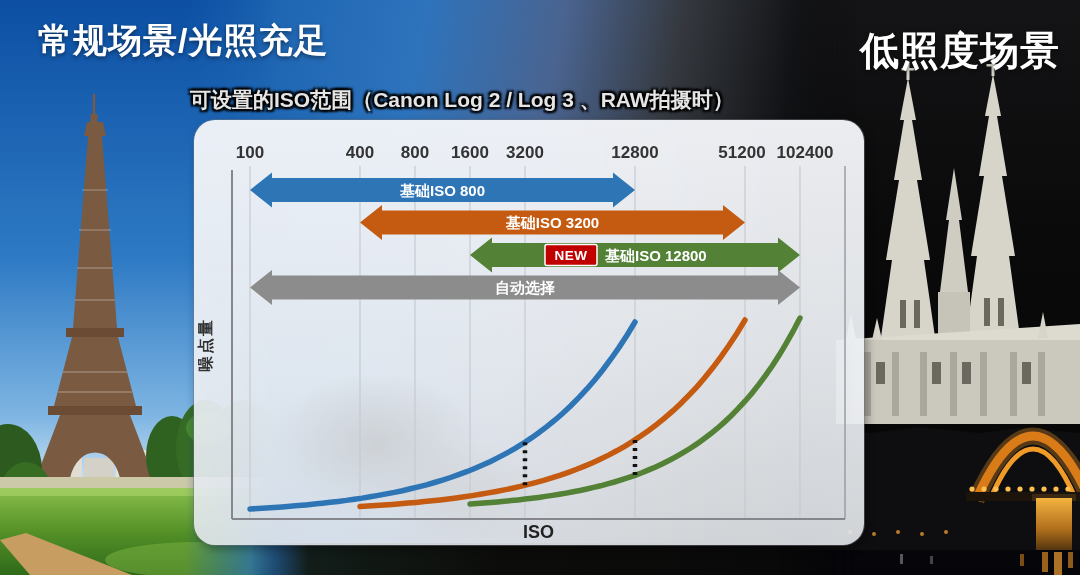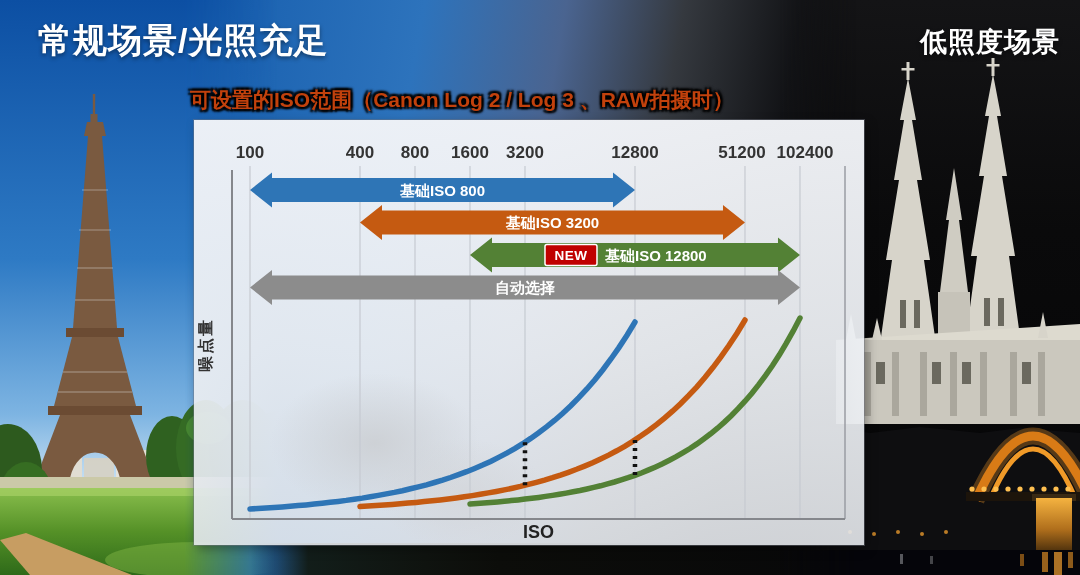--- a/index.html
+++ b/index.html
@@ -28,35 +28,36 @@
     position:absolute;left:250px;right:0;bottom:0;height:32px;z-index:2;
     background:linear-gradient(to right,
       rgba(16,22,12,0) 0%, rgba(16,22,12,.92) 7%,
       #0c0d0a 30%, #080809 70%, #0a0806 100%);
   }
   .heading{
     position:absolute;z-index:5;margin:2px;color:#fff;font-weight:bold;
     text-shadow:0 2px 4px rgba(0,0,0,.45);letter-spacing:1px;white-space:nowrap;
   }
   .heading.left{left:36px;top:16px;font-size:34px;}
-  .heading.right{right:18px;top:22px;font-size:27px;}
+  .heading.right{right:18px;top:22px;font-size:39px;}
   .chart-title{
     position:absolute;left:190px;top:86px;z-index:5;
-    color:#c2410c;font-size:21px;font-weight:bold;white-space:nowrap;
+    color:#e5e5e5;font-size:21px;font-weight:bold;white-space:nowrap;
     text-shadow:
       -2px -2px 2px #000, 2px -2px 2px #000, -2px 2px 2px #000, 2px 2px 2px #000,
       0 0 4px #000;
   }
   .chart-panel{
     position:absolute;left:194px;top:120px;width:670px;height:425px;z-index:4;
     background:
       radial-gradient(150px 100px at 27% 76%, rgba(203,206,210,.85), rgba(203,206,210,0) 70%),
       radial-gradient(120px 80px at 40% 88%, rgba(210,212,215,.7), rgba(210,212,215,0) 70%),
       linear-gradient(180deg, rgba(242,244,248,.97) 0%, rgba(236,239,243,.94) 55%, rgba(230,233,237,.9) 100%);
     box-shadow:0 0 0 1px rgba(115,120,130,.45), 3px 4px 10px rgba(0,0,0,.35);
+    border-radius:21px;
   }
   .chart-panel svg{position:absolute;inset:0;}
   text{font-family:"Liberation Sans","DejaVu Sans",sans-serif;}
 </style>
 </head>
 <body>
 
 <div class="stage">
   <div class="bg"></div>
 

